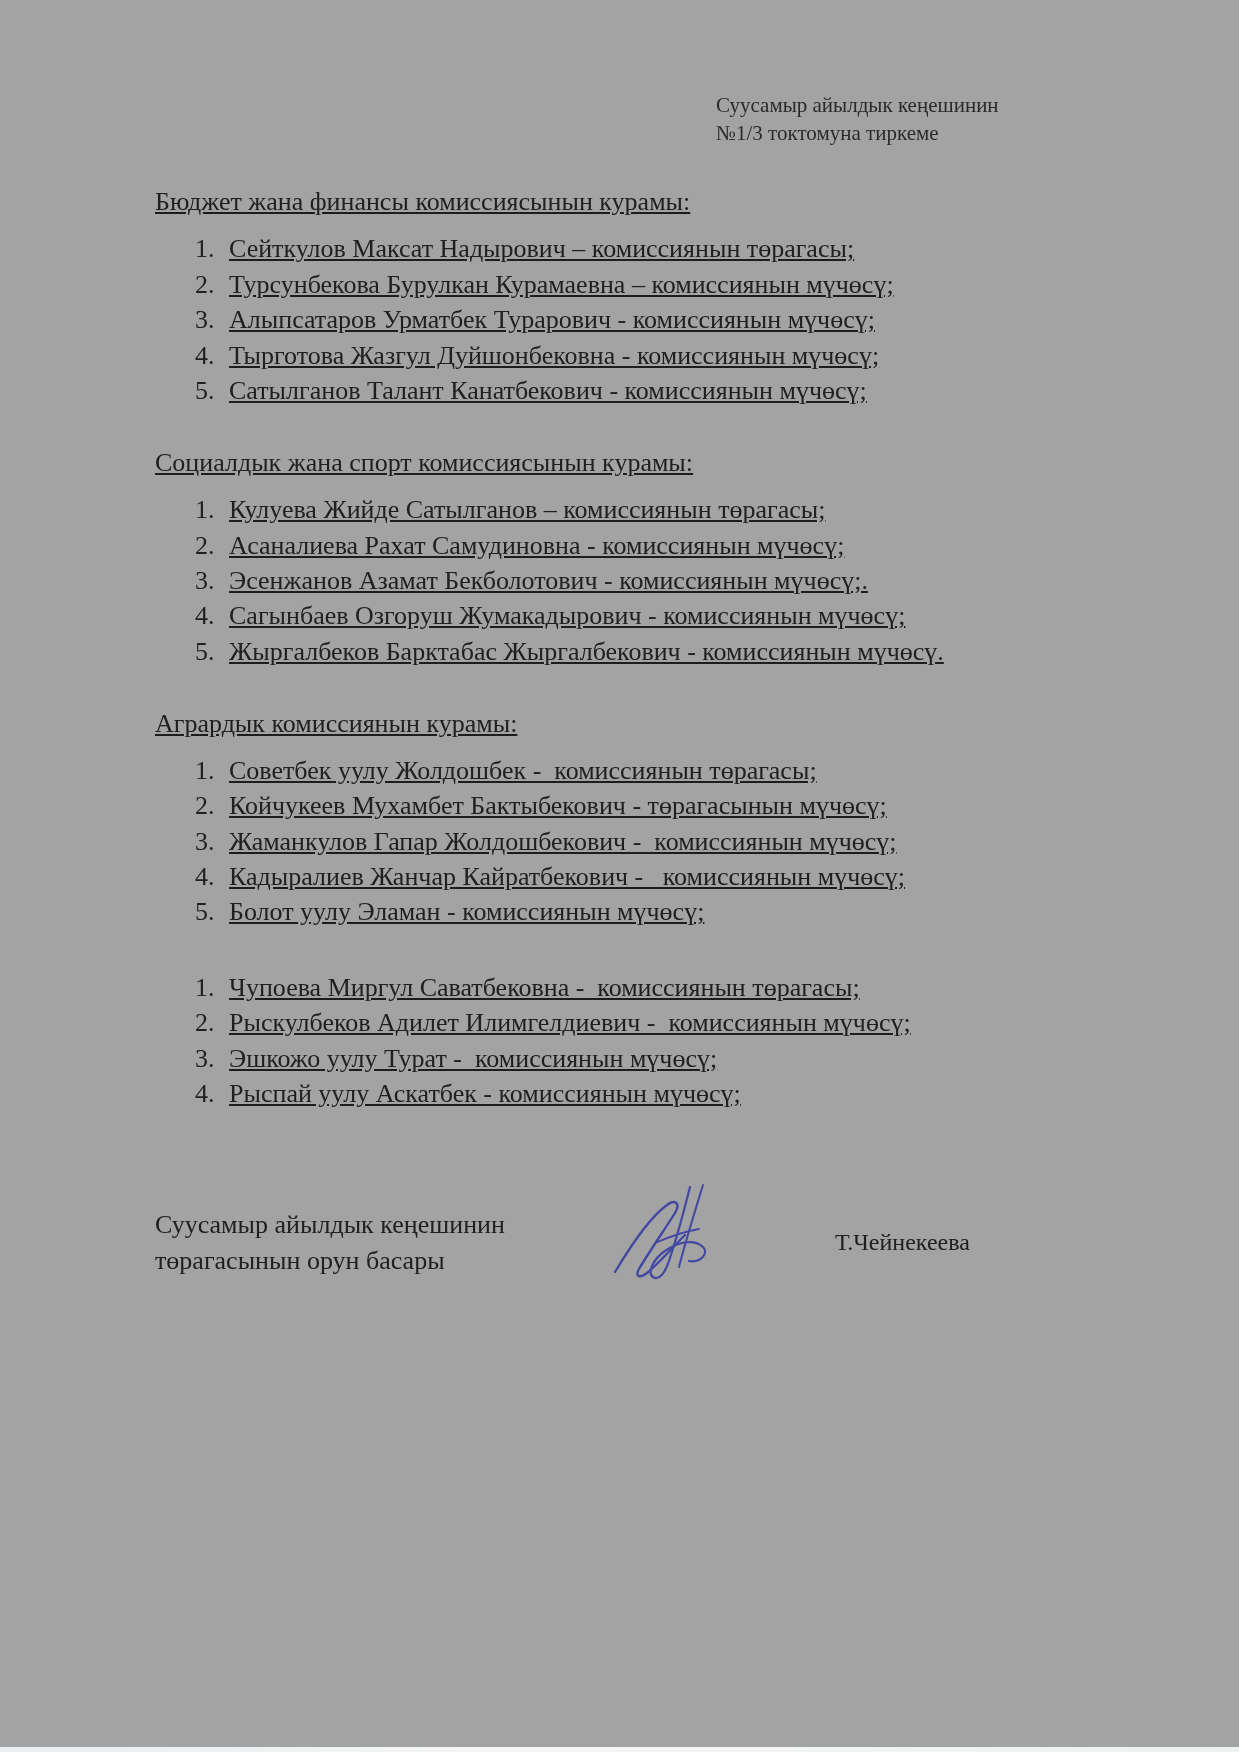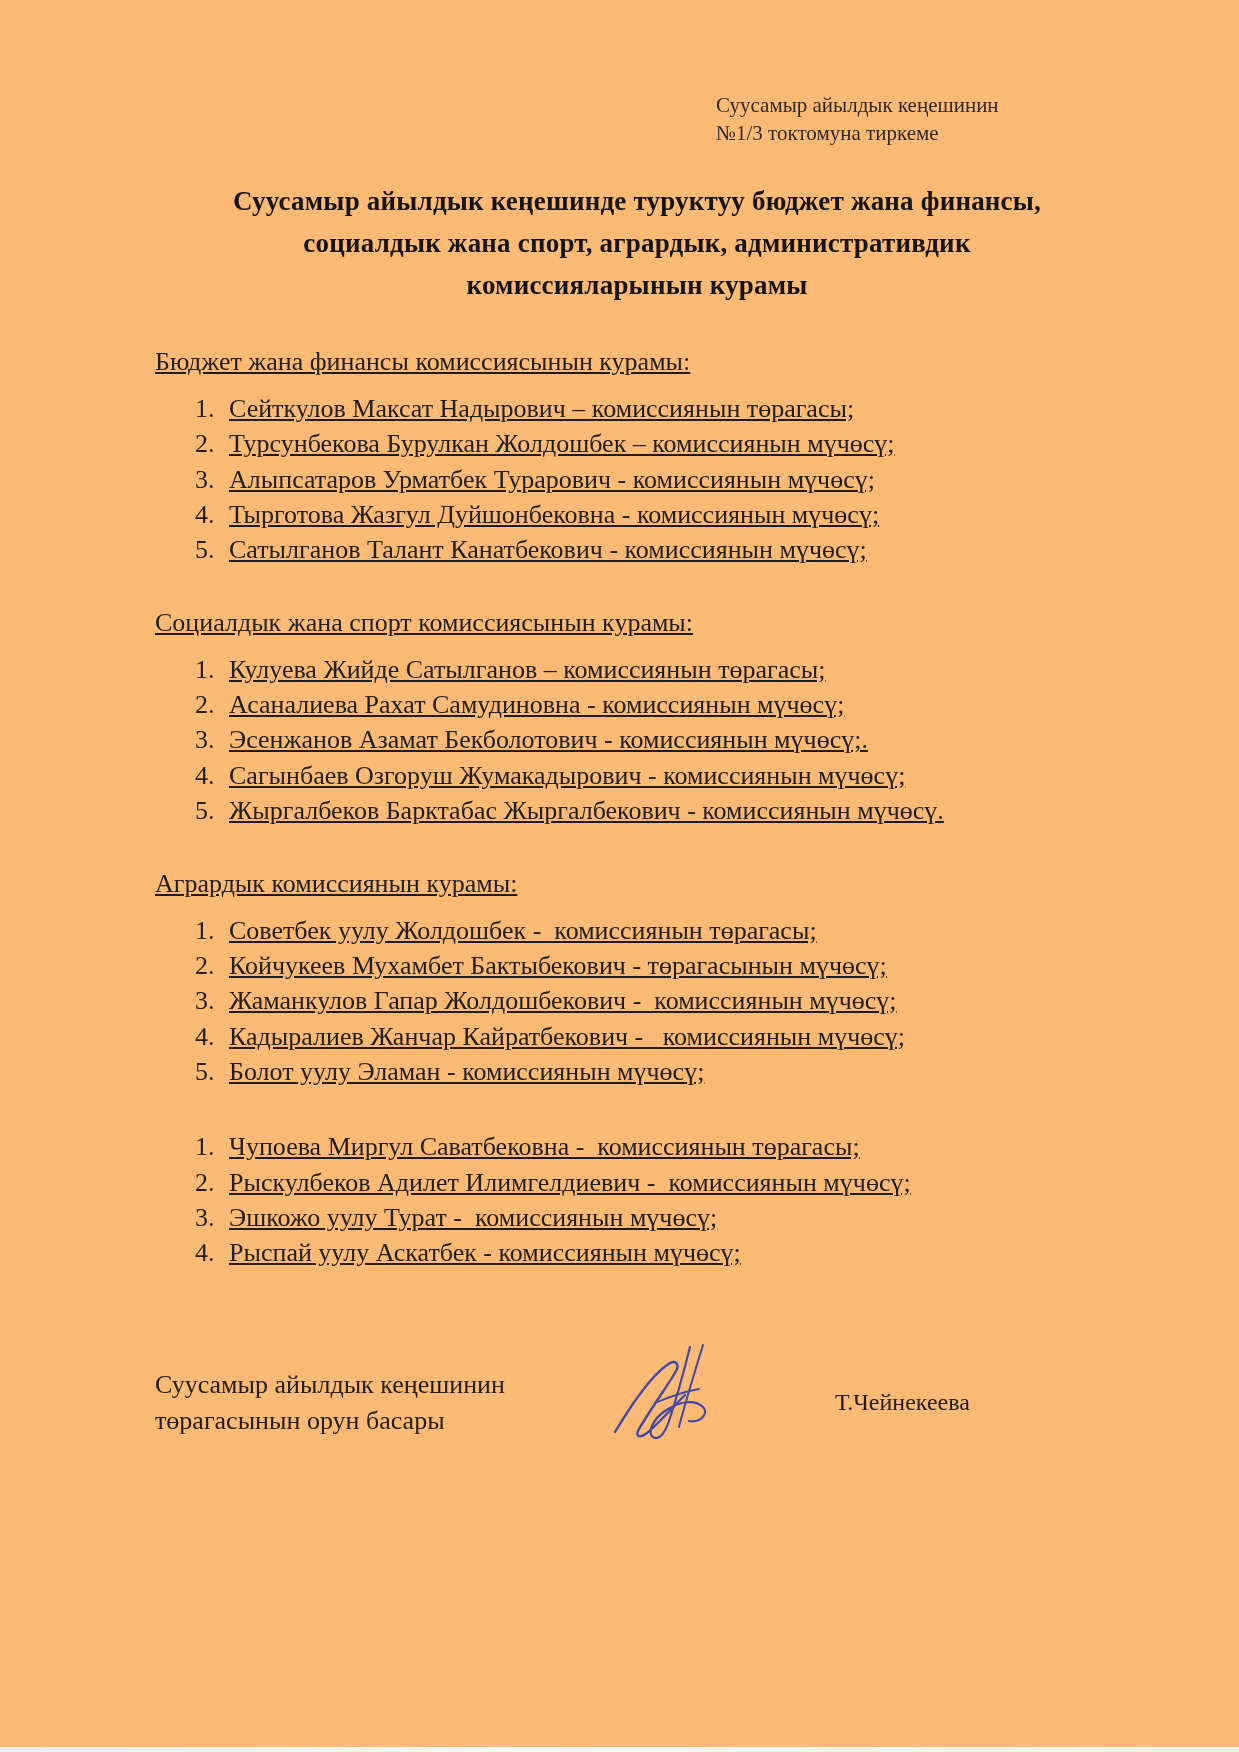--- a/index.html
+++ b/index.html
@@ -12,21 +12,21 @@
     height: 1752px;
     position: relative;
     overflow: hidden;
     font-family: "Liberation Serif", "DejaVu Serif", serif;
     color: #1d1d1f;
   }
   .page {
     position: relative;
     width: 100%;
     height: 100%;
-    background: #fdba74;
+    background: #a3a3a3;
     box-sizing: border-box;
     padding: 92px 120px 0 155px;
   }
   
   .doc-ref {
     width: 345px;
     margin-left: auto;
     margin-right: 58px;
     font-size: 21px;
     line-height: 1.32;
@@ -108,31 +108,26 @@
 </head>
 <body>
 
 <div class="page">
 
   <div class="doc-ref">
     <div>Суусамыр айылдык кеңешинин</div>
     <div>№1/3 токтомуна тиркеме</div>
   </div>
 
-  <div class="doc-title">
-    <div>Суусамыр айылдык кеңешинде туруктуу бюджет жана финансы,</div>
-    <div>социалдык жана спорт, агрардык, административдик</div>
-    <div>комиссияларынын курамы</div>
-  </div>
 
   <div class="section">
     <div class="section-heading">Бюджет жана финансы комиссиясынын курамы:</div>
     <ol class="member-list">
       <li>Сейткулов Максат Надырович – комиссиянын төрагасы;</li>
-      <li>Турсунбекова Бурулкан Жолдошбек – комиссиянын мүчөсү;</li>
+      <li>Турсунбекова Бурулкан Курамаевна – комиссиянын мүчөсү;</li>
       <li>Алыпсатаров Урматбек Турарович - комиссиянын мүчөсү;</li>
       <li>Тырготова Жазгул Дуйшонбековна - комиссиянын мүчөсү;</li>
       <li>Сатылганов Талант Канатбекович - комиссиянын мүчөсү;</li>
     </ol>
   </div>
 
   <div class="section">
     <div class="section-heading">Социалдык жана спорт комиссиясынын курамы:</div>
     <ol class="member-list">
       <li>Кулуева Жийде Сатылганов – комиссиянын төрагасы;</li>

